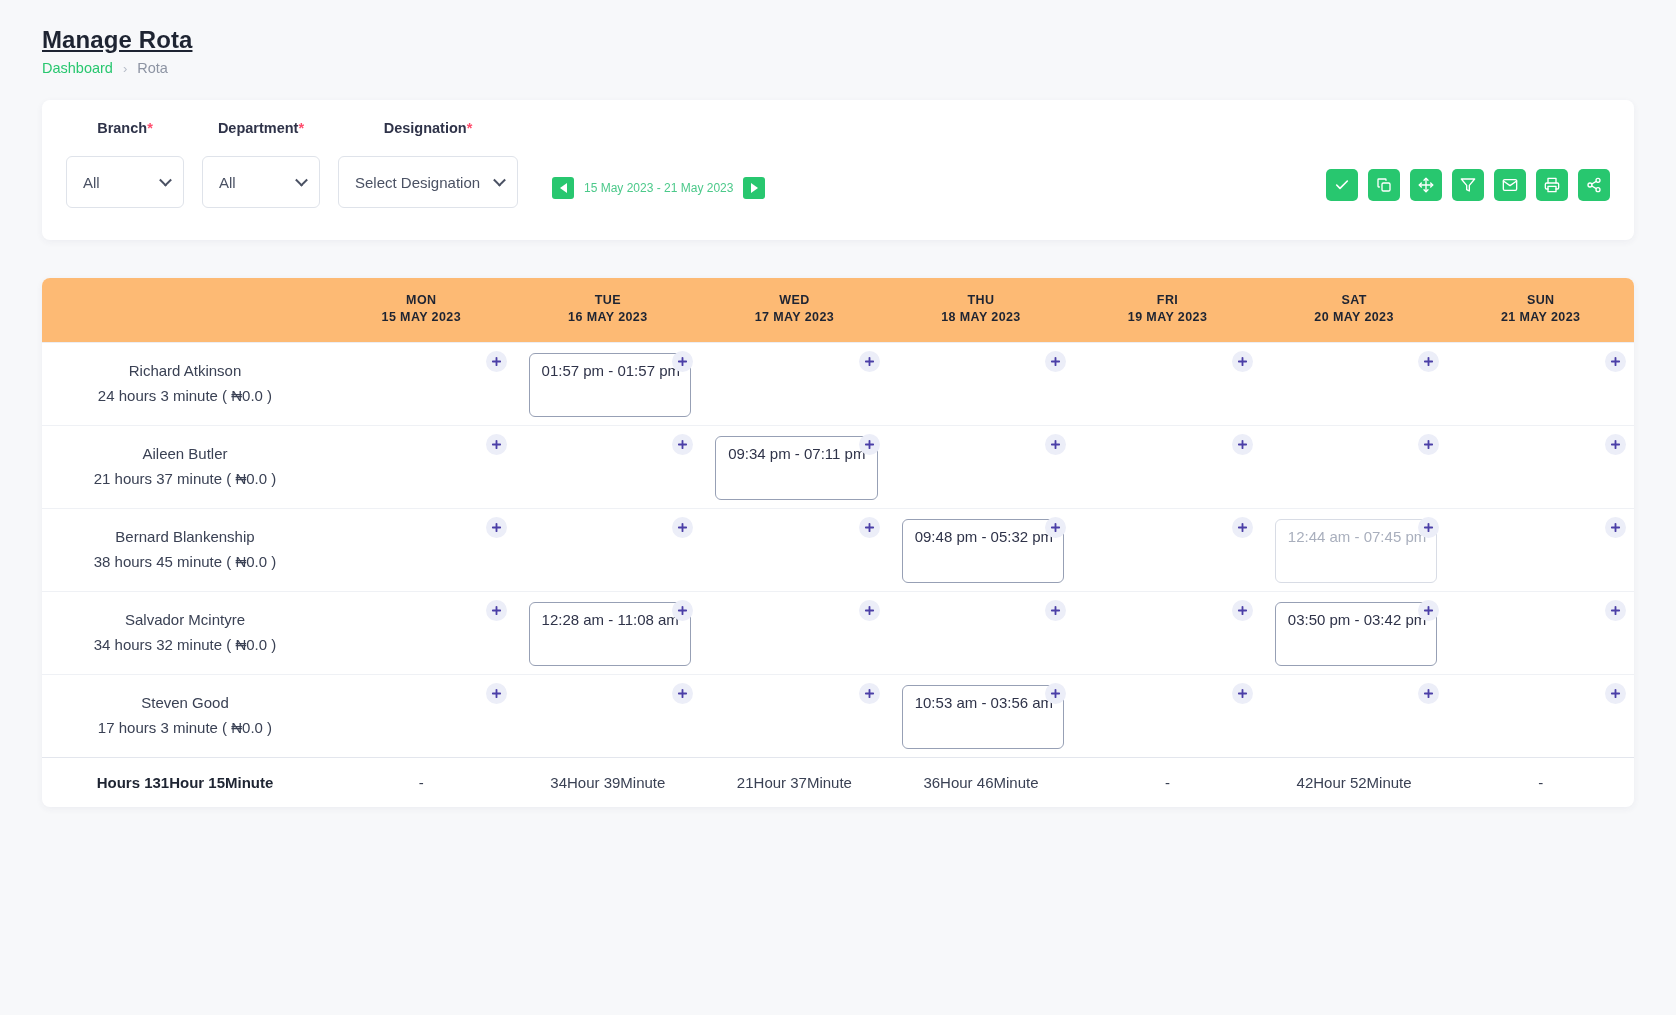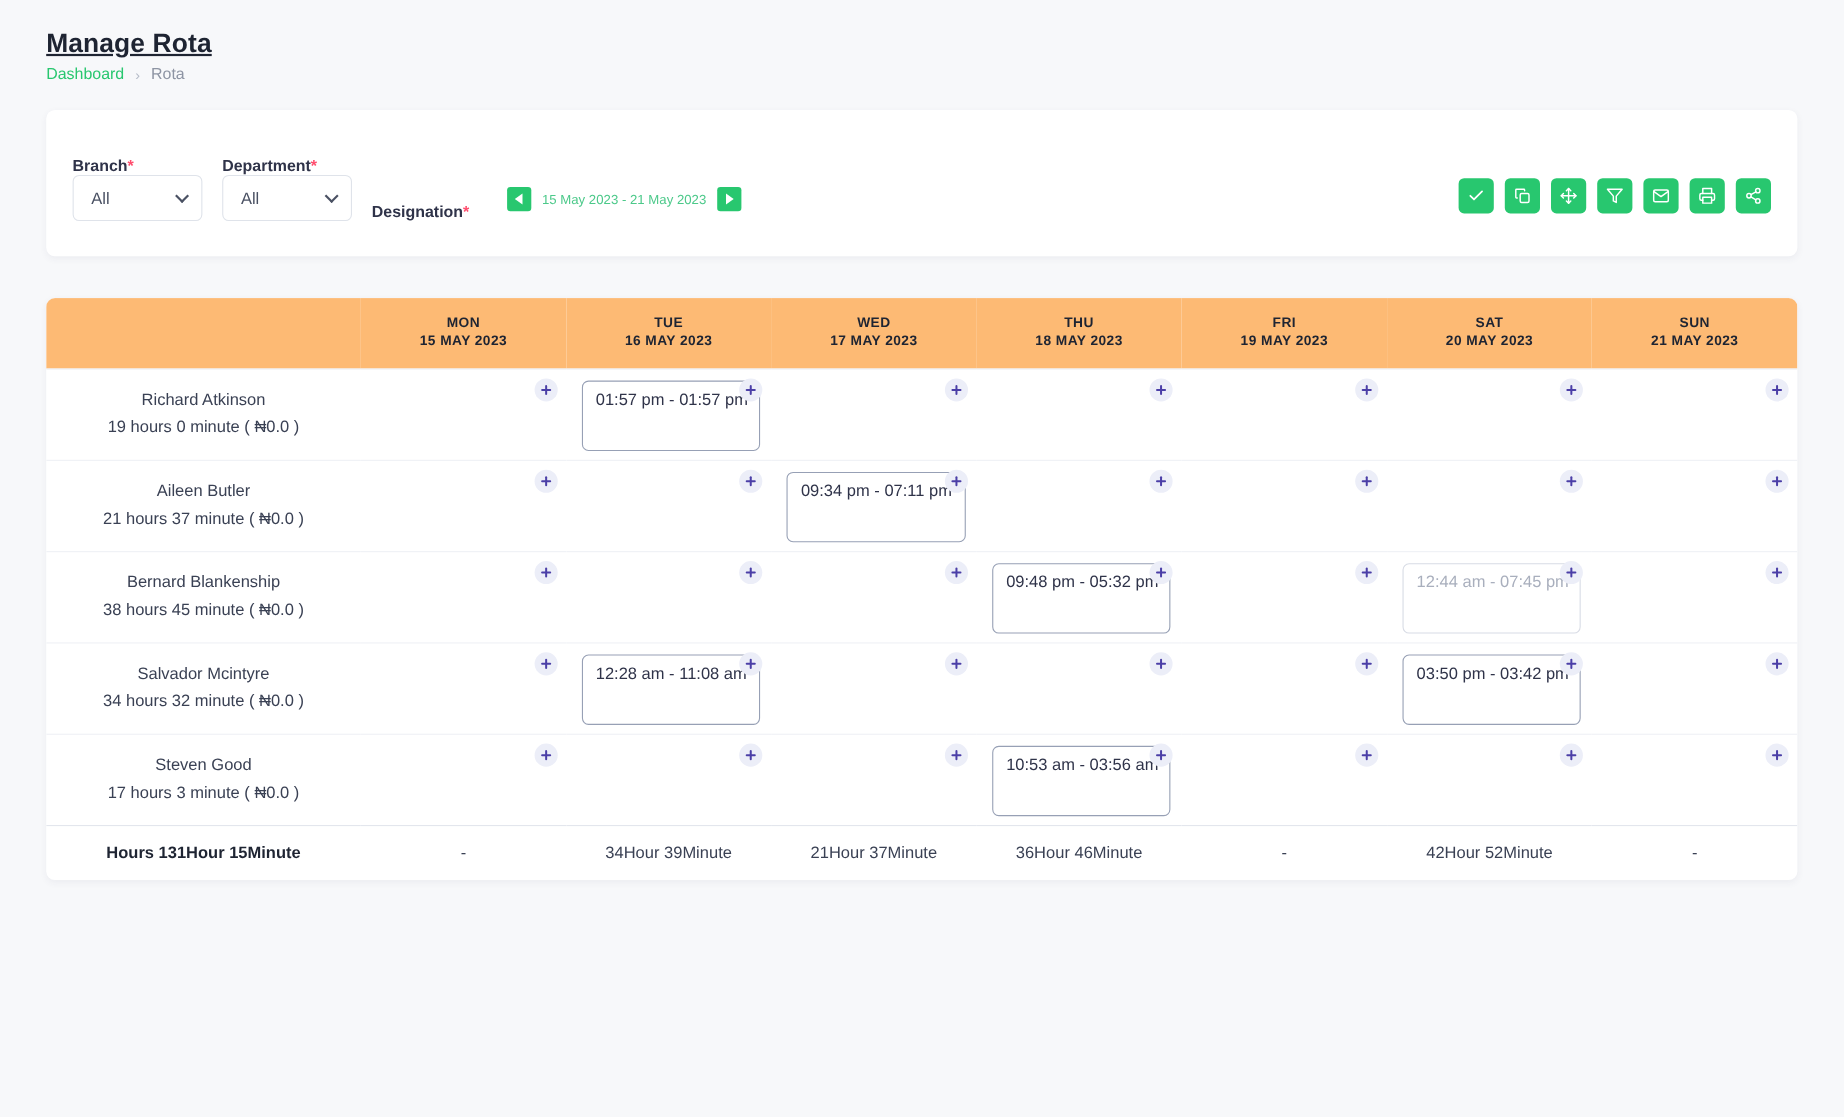--- a/index.html
+++ b/index.html
@@ -43,26 +43,27 @@
     align-items: flex-end;
     margin-bottom: 38px;
     min-height: 133px;
   }
   .filters { display: flex; gap: 18px; align-items: flex-end; }
   .field { display: flex; flex-direction: column; }
   .field-label {
     font-size: 14.5px;
     font-weight: 700;
     color: #2f3349;
-    margin-bottom: 0;
+    margin-bottom: 20px;
+    text-align: center;
   }
   .field-label .req { color: #ff4d6d; font-weight: 700; }
   .select {
     position: relative;
-    height: 42px;
+    height: 52px;
     border: 1px solid #dfe3ea;
     border-radius: 6px;
     background: #fff;
     display: flex; align-items: center;
     padding: 0 36px 0 16px;
     font-size: 15px;
     color: #4a5163;
     white-space: nowrap;
   }
   .select.w-branch { width: 118px; }
@@ -211,20 +212,24 @@
         </div>
         <div class="select w-dept">
           <span>All</span>
           <span class="caret"></span>
         </div>
       </div>
 
       <div class="field">
         <div class="field-label">
           <span>Designation</span><span class="req">*</span>
+        </div>
+        <div class="select w-desig">
+          <span>Select Designation</span>
+          <span class="caret"></span>
         </div>
       </div>
 
       <div class="daterange">
         <div class="nav-btn prev">
           <span class="tri"></span>
         </div>
         <span class="daterange-label">15 May 2023 - 21 May 2023</span>
         <div class="nav-btn next">
           <span class="tri"></span>
@@ -316,21 +321,21 @@
             <th>
               <span class="th-dow">SUN</span>
               <span class="th-date">21 MAY 2023</span>
             </th>
           </tr>
       </thead>
       <tbody>
           <tr>
             <td class="emp-cell">
               <div class="emp-name">Richard Atkinson</div>
-              <div class="emp-hours">19 hours 0 minute ( ₦0.0 )</div>
+              <div class="emp-hours">24 hours 3 minute ( ₦0.0 )</div>
             </td>
             <td class="day-cell">
               <div class="cell-inner">
                 <div class="plus">
                   <svg width="11" height="11" viewBox="0 0 24 24" fill="none" stroke="#4b3fa7" stroke-width="4" stroke-linecap="round">
                     <line x1="12" y1="4" x2="12" y2="20"></line>
                     <line x1="4" y1="12" x2="20" y2="12"></line>
                   </svg>
                 </div>
               </div>

